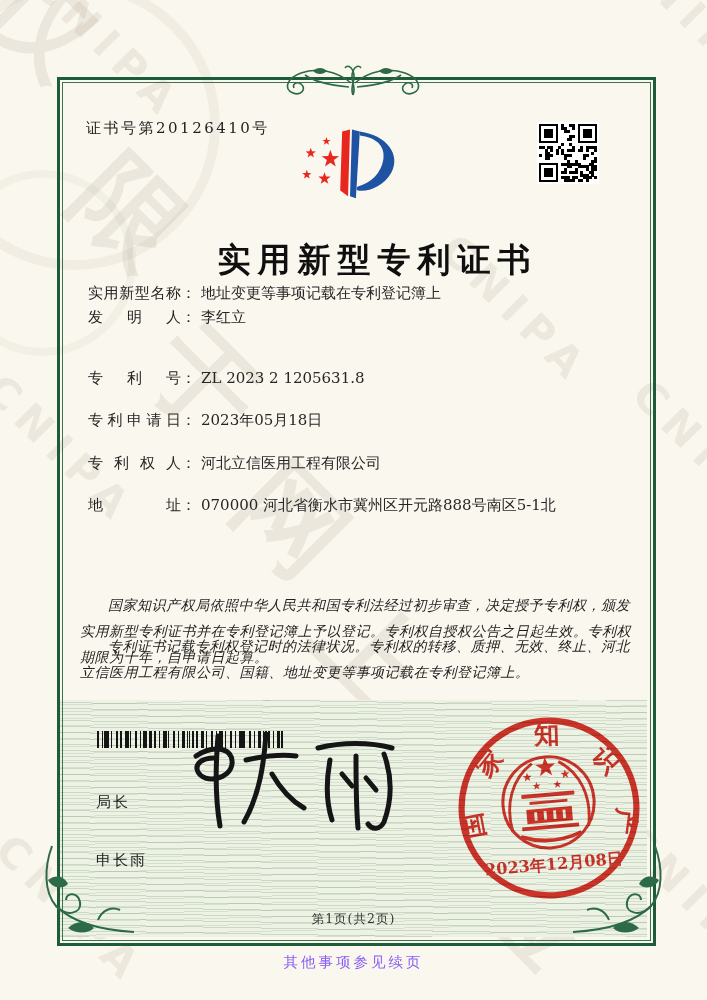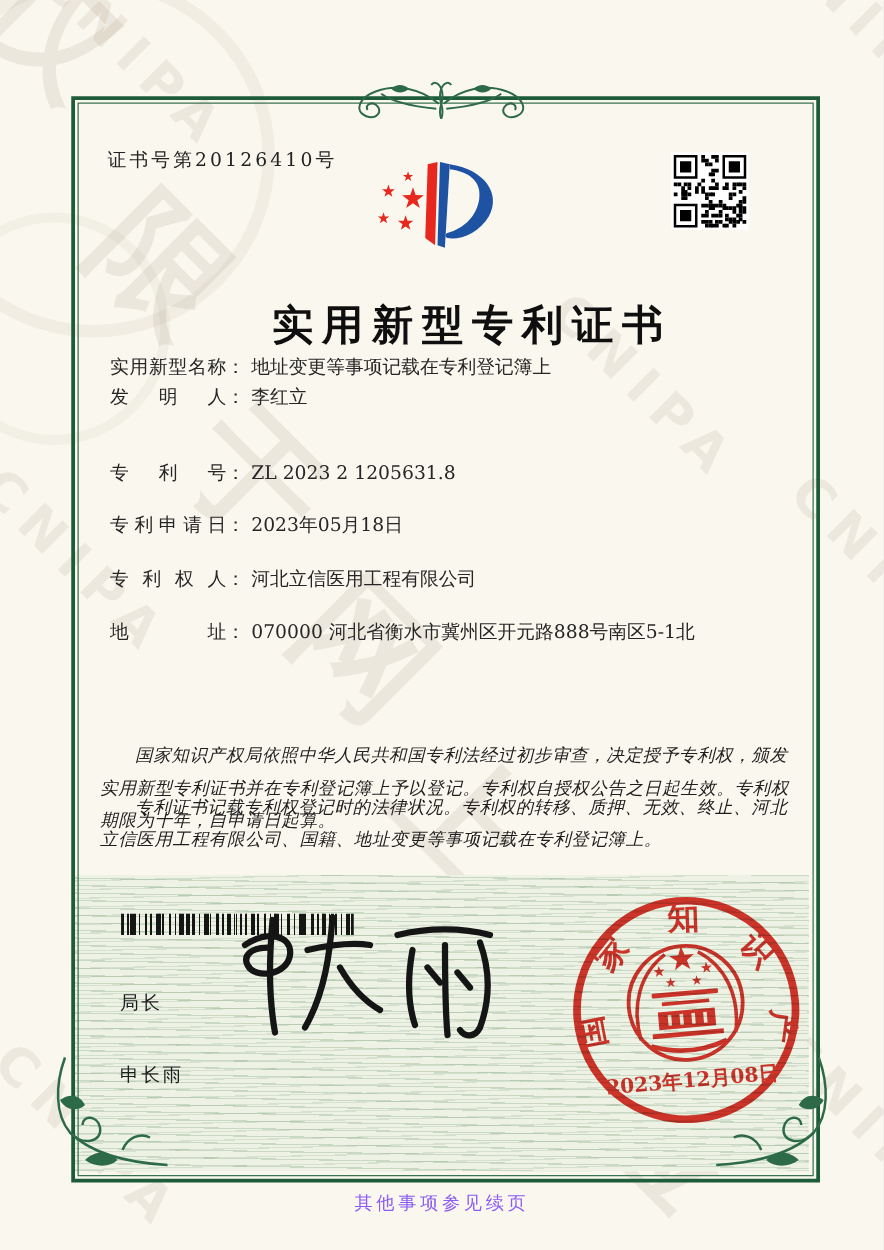--- a/index.html
+++ b/index.html
@@ -321,15 +321,16 @@
       <rect x="104" y="103" width="3" height="9" fill="#FAF7EE"></rect>
       <rect x="114" y="103" width="3" height="9" fill="#FAF7EE"></rect>
       <rect x="70" y="118" width="60" height="4"></rect>
       <path d="M68,128 Q100,140 132,128" fill="none" stroke="#D9251C" stroke-width="4"></path>
       <path d="M60,122 C54,92 64,66 86,52" fill="none" stroke="#D9251C" stroke-width="3"></path>
       <path d="M140,122 C146,92 136,66 114,52" fill="none" stroke="#D9251C" stroke-width="3"></path>
     </g>
     <text x="100" y="165" text-anchor="middle" fill="#D9251C" font-size="17" font-weight="bold">2023年12月08日</text>
   </svg>
 
+  <div class="page-ind">第1页(共2页)</div>
   <div class="cont-note">其他事项参见续页</div>
 
 </div>
 
 </body></html>

